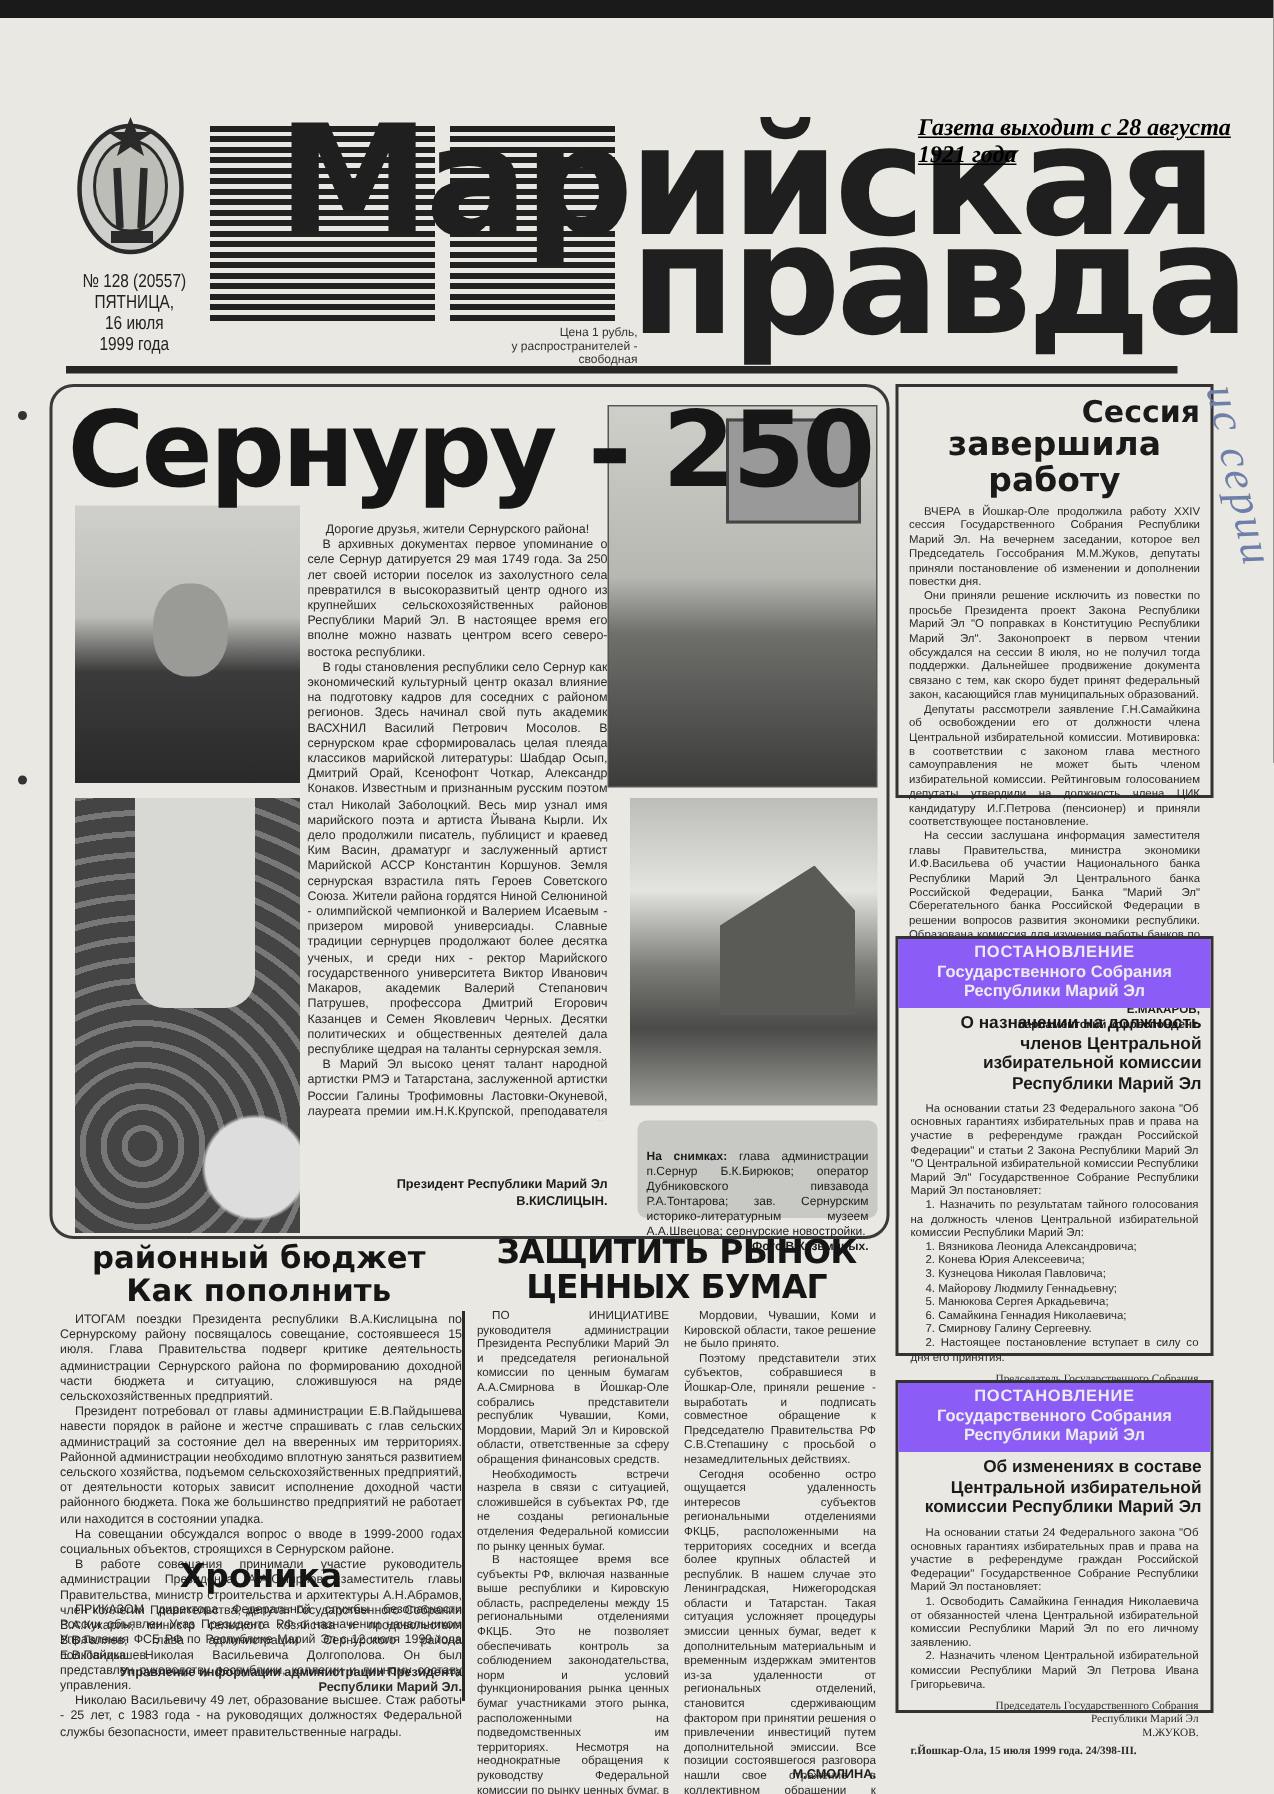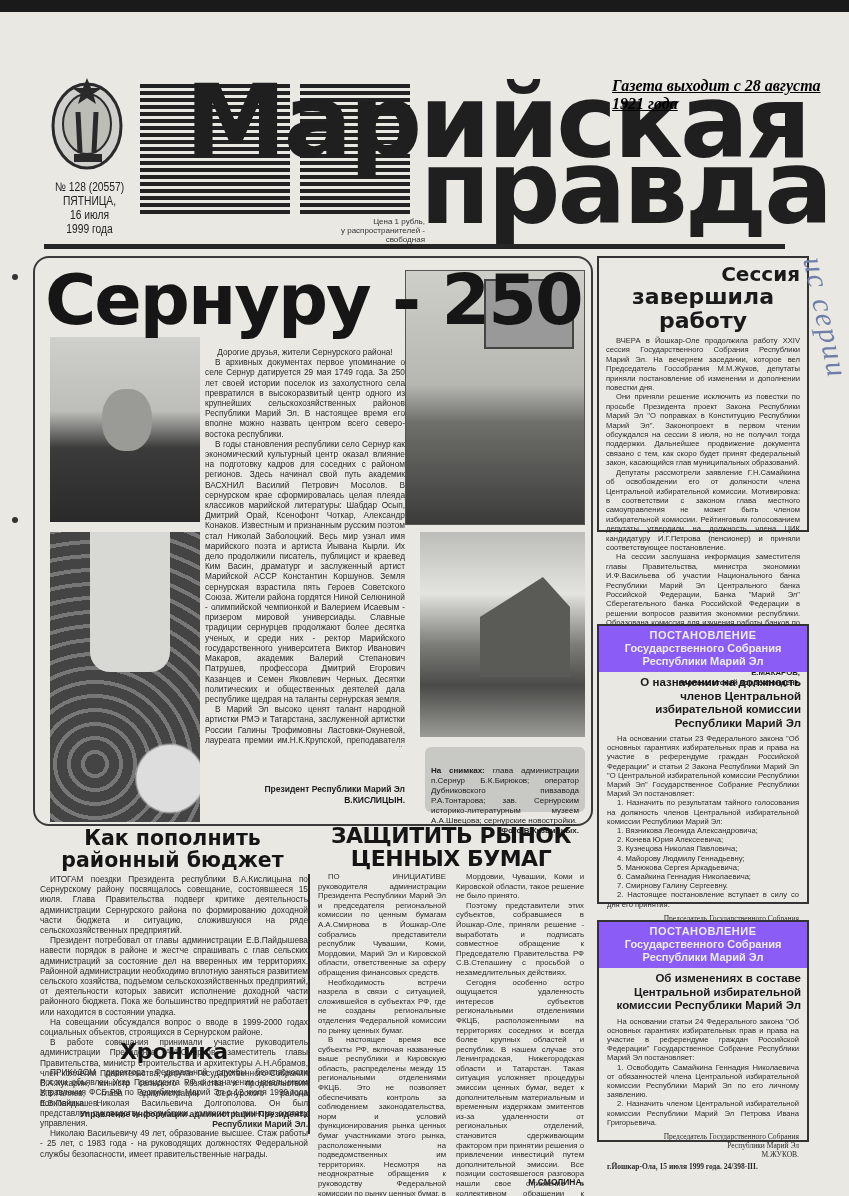--- a/index.html
+++ b/index.html
@@ -190,22 +190,22 @@
       <div class="chair">
         <div>Председатель Государственного Собрания</div>
         <div>Республики Марий Эл</div>
         <div>М.ЖУКОВ.</div>
       </div>
       <div class="place">г.Йошкар-Ола, 15 июля 1999 года. 24/398-III.</div>
     </div>
   </div>
 
   <div class="abs h-budget">
+    <div>районный бюджет</div>
     <div>Как пополнить</div>
-    <div>районный бюджет</div>
   </div>
   <div class="abs txt budget-text">
     <p>ИТОГАМ поездки Президента республики В.А.Кислицына по Сернурскому району посвящалось совещание, состоявшееся 15 июля. Глава Правительства подверг критике деятельность администрации Сернурского района по формированию доходной части бюджета и ситуацию, сложившуюся на ряде сельскохозяйственных предприятий.</p>
     <p>Президент потребовал от главы администрации Е.В.Пайдышева навести порядок в районе и жестче спрашивать с глав сельских администраций за состояние дел на вверенных им территориях. Районной администрации необходимо вплотную заняться развитием сельского хозяйства, подъемом сельскохозяйственных предприятий, от деятельности которых зависит исполнение доходной части районного бюджета. Пока же большинство предприятий не работает или находится в состоянии упадка.</p>
     <p>На совещании обсуждался вопрос о вводе в 1999-2000 годах социальных объектов, строящихся в Сернурском районе.</p>
     <p>В работе совещания принимали участие руководитель администрации Президента А.А.Смирнов, заместитель главы Правительства, министр строительства и архитектуры А.Н.Абрамов, член коллегии Правительства, депутат Государственного Собрания В.А.Кукарин, министр сельского хозяйства и продовольствия В.В.Галяев, глава администрации Сернурского района Е.В.Пайдышев.</p>
     <div class="sig">
       <div>Управление информации администрации Президента</div>
       <div>Республики Марий Эл.</div>
     </div>

